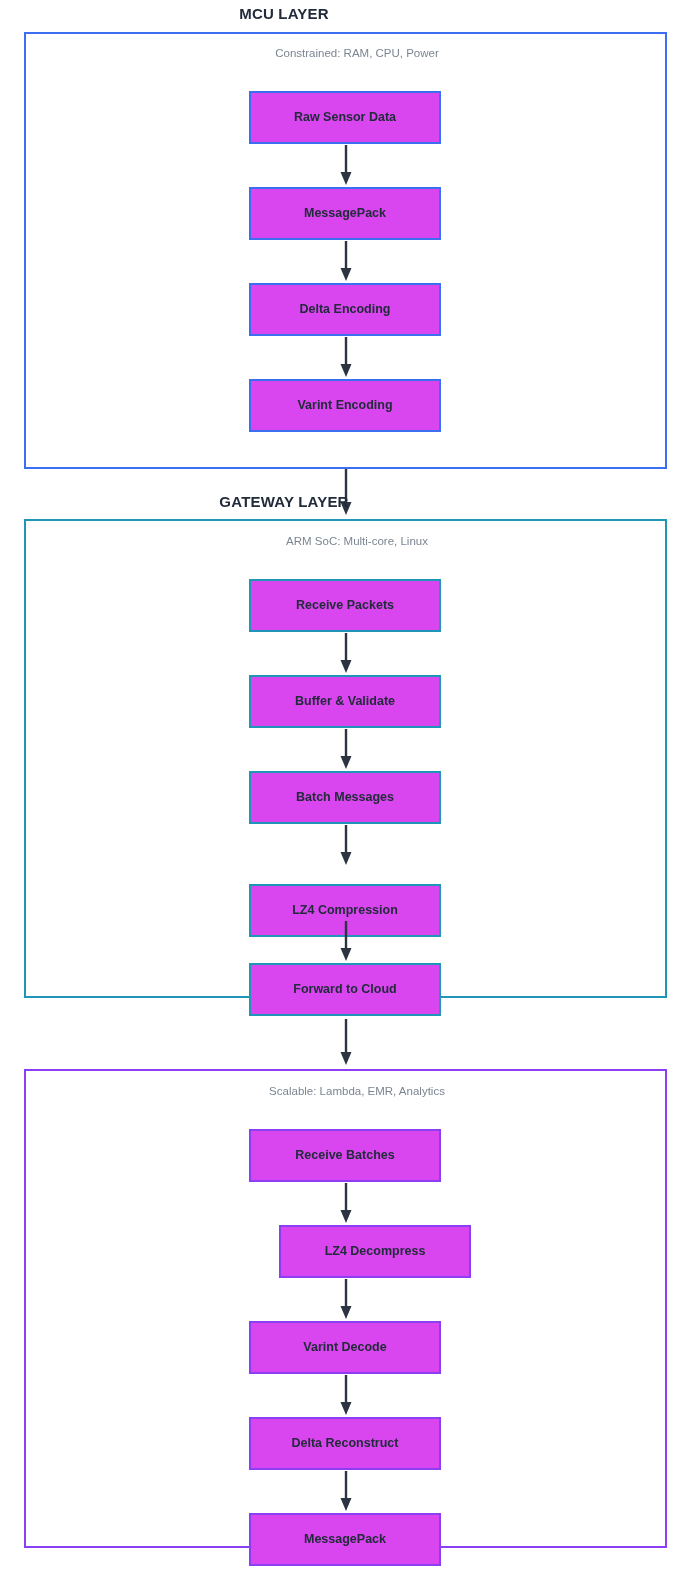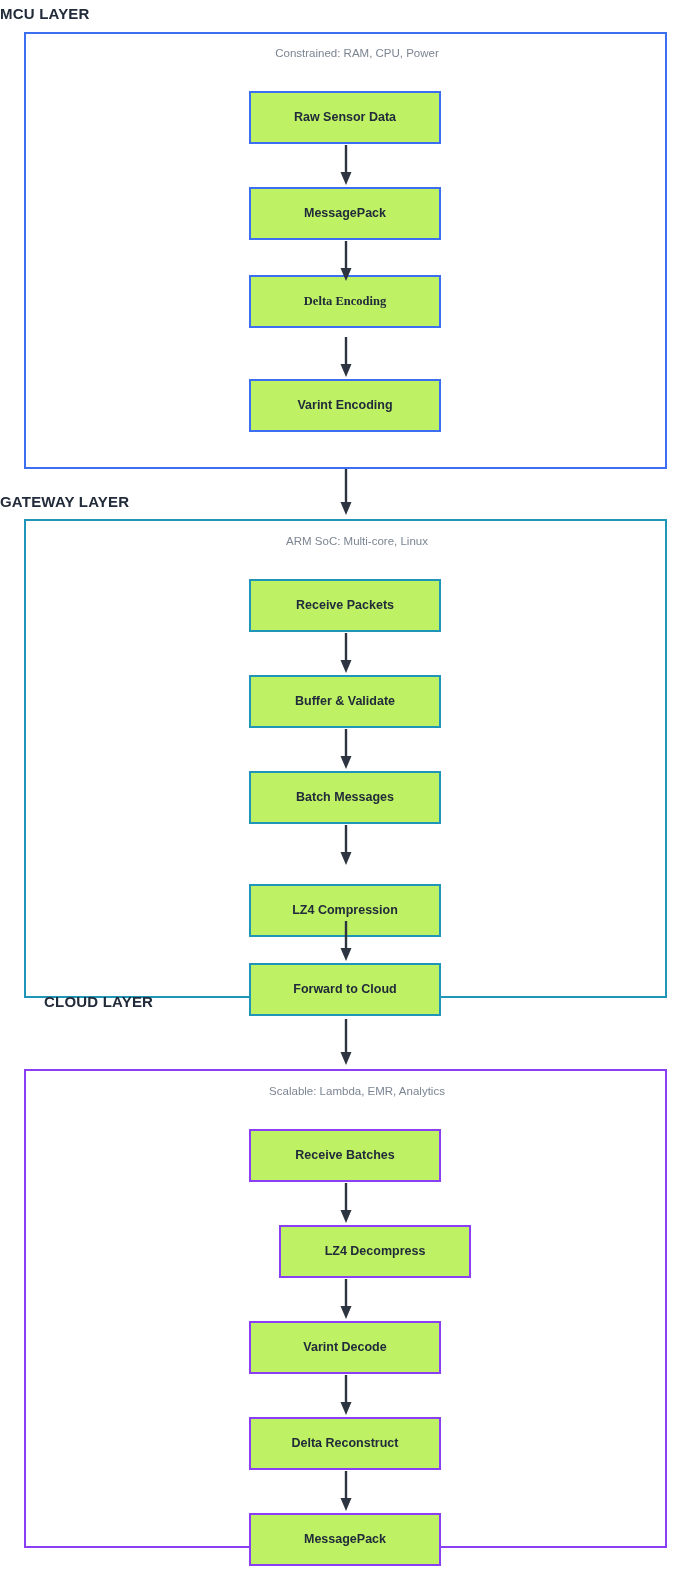--- a/index.html
+++ b/index.html
@@ -15,21 +15,21 @@
     overflow: hidden;
     background: #ffffff;
   }
 
   
   .layer { position: absolute; left: 0; width: 690px; }
 
   .layer-title {
     position: absolute;
     left: 0; width: 568px;
-    text-align: left;
+    text-align: center;
     font-size: 15px;
     font-weight: bold;
     color: #222b3a;
     letter-spacing: 0.2px;
     z-index: 5;
   }
 
   .layer-box {
     position: absolute;
     left: 24px;
@@ -52,21 +52,21 @@
     z-index: 4;
     padding-left: 24px;
   }
 
   
   .node {
     position: absolute;
     left: 249px;
     width: 192px;
     height: 53px;
-    background: #bef264;
+    background: #d946ef;
     border: 2px solid #3b6ef0;
     display: flex;
     align-items: center;
     justify-content: center;
     font-size: 12.5px;
     font-weight: bold;
     color: #222b3a;
     z-index: 6;
     text-align: center;
     line-height: 1.1;
@@ -108,21 +108,21 @@
 
     <div class="node mcu" style="top:187px;">MessagePack</div>
 
     <div class="arrow" style="top:241px;">
       <svg width="16" height="42" viewBox="0 0 16 42">
         <line x1="8" y1="0" x2="8" y2="30" stroke="#2b3440" stroke-width="2.4"></line>
         <polygon points="8,40 2.5,27 13.5,27" fill="#2b3440"></polygon>
       </svg>
     </div>
 
-    <div class="node mcu" style="top:275px;font-family:Liberation Serif, serif;">Delta Encoding</div>
+    <div class="node mcu" style="top:283px;">Delta Encoding</div>
 
     <div class="arrow" style="top:337px;">
       <svg width="16" height="42" viewBox="0 0 16 42">
         <line x1="8" y1="0" x2="8" y2="30" stroke="#2b3440" stroke-width="2.4"></line>
         <polygon points="8,40 2.5,27 13.5,27" fill="#2b3440"></polygon>
       </svg>
     </div>
 
     <div class="node mcu" style="top:379px;">Varint Encoding</div>
   </div>

